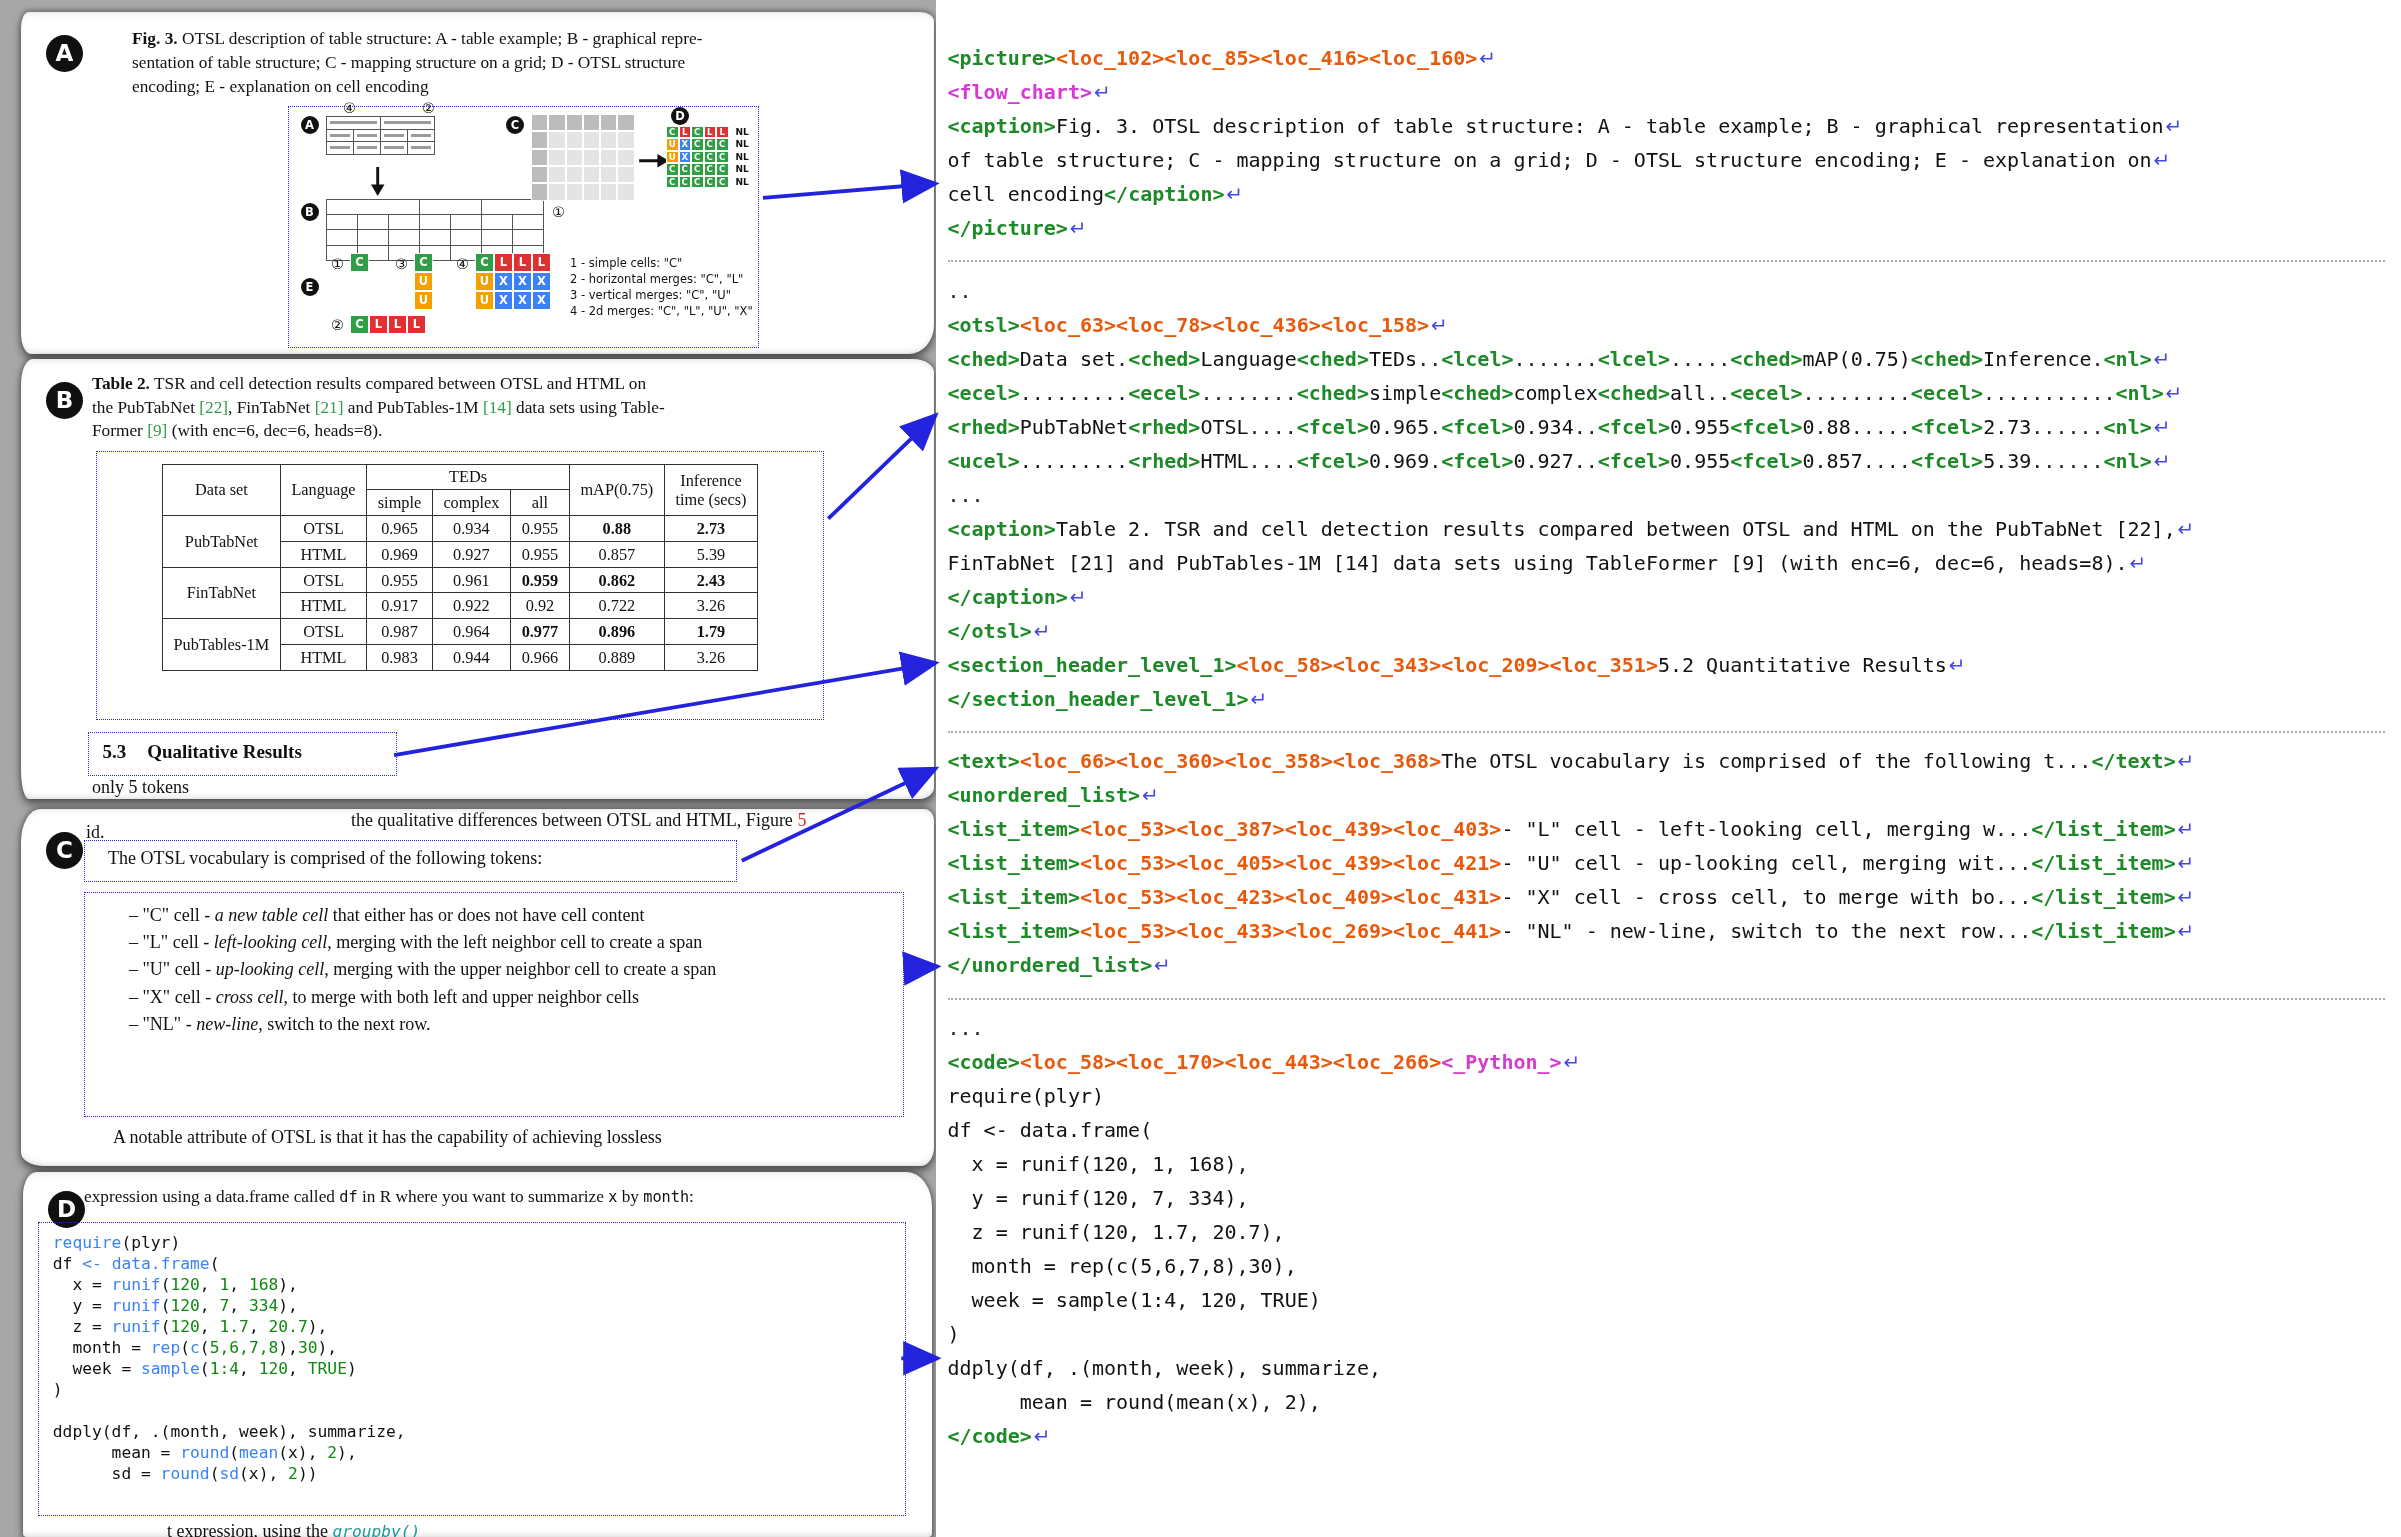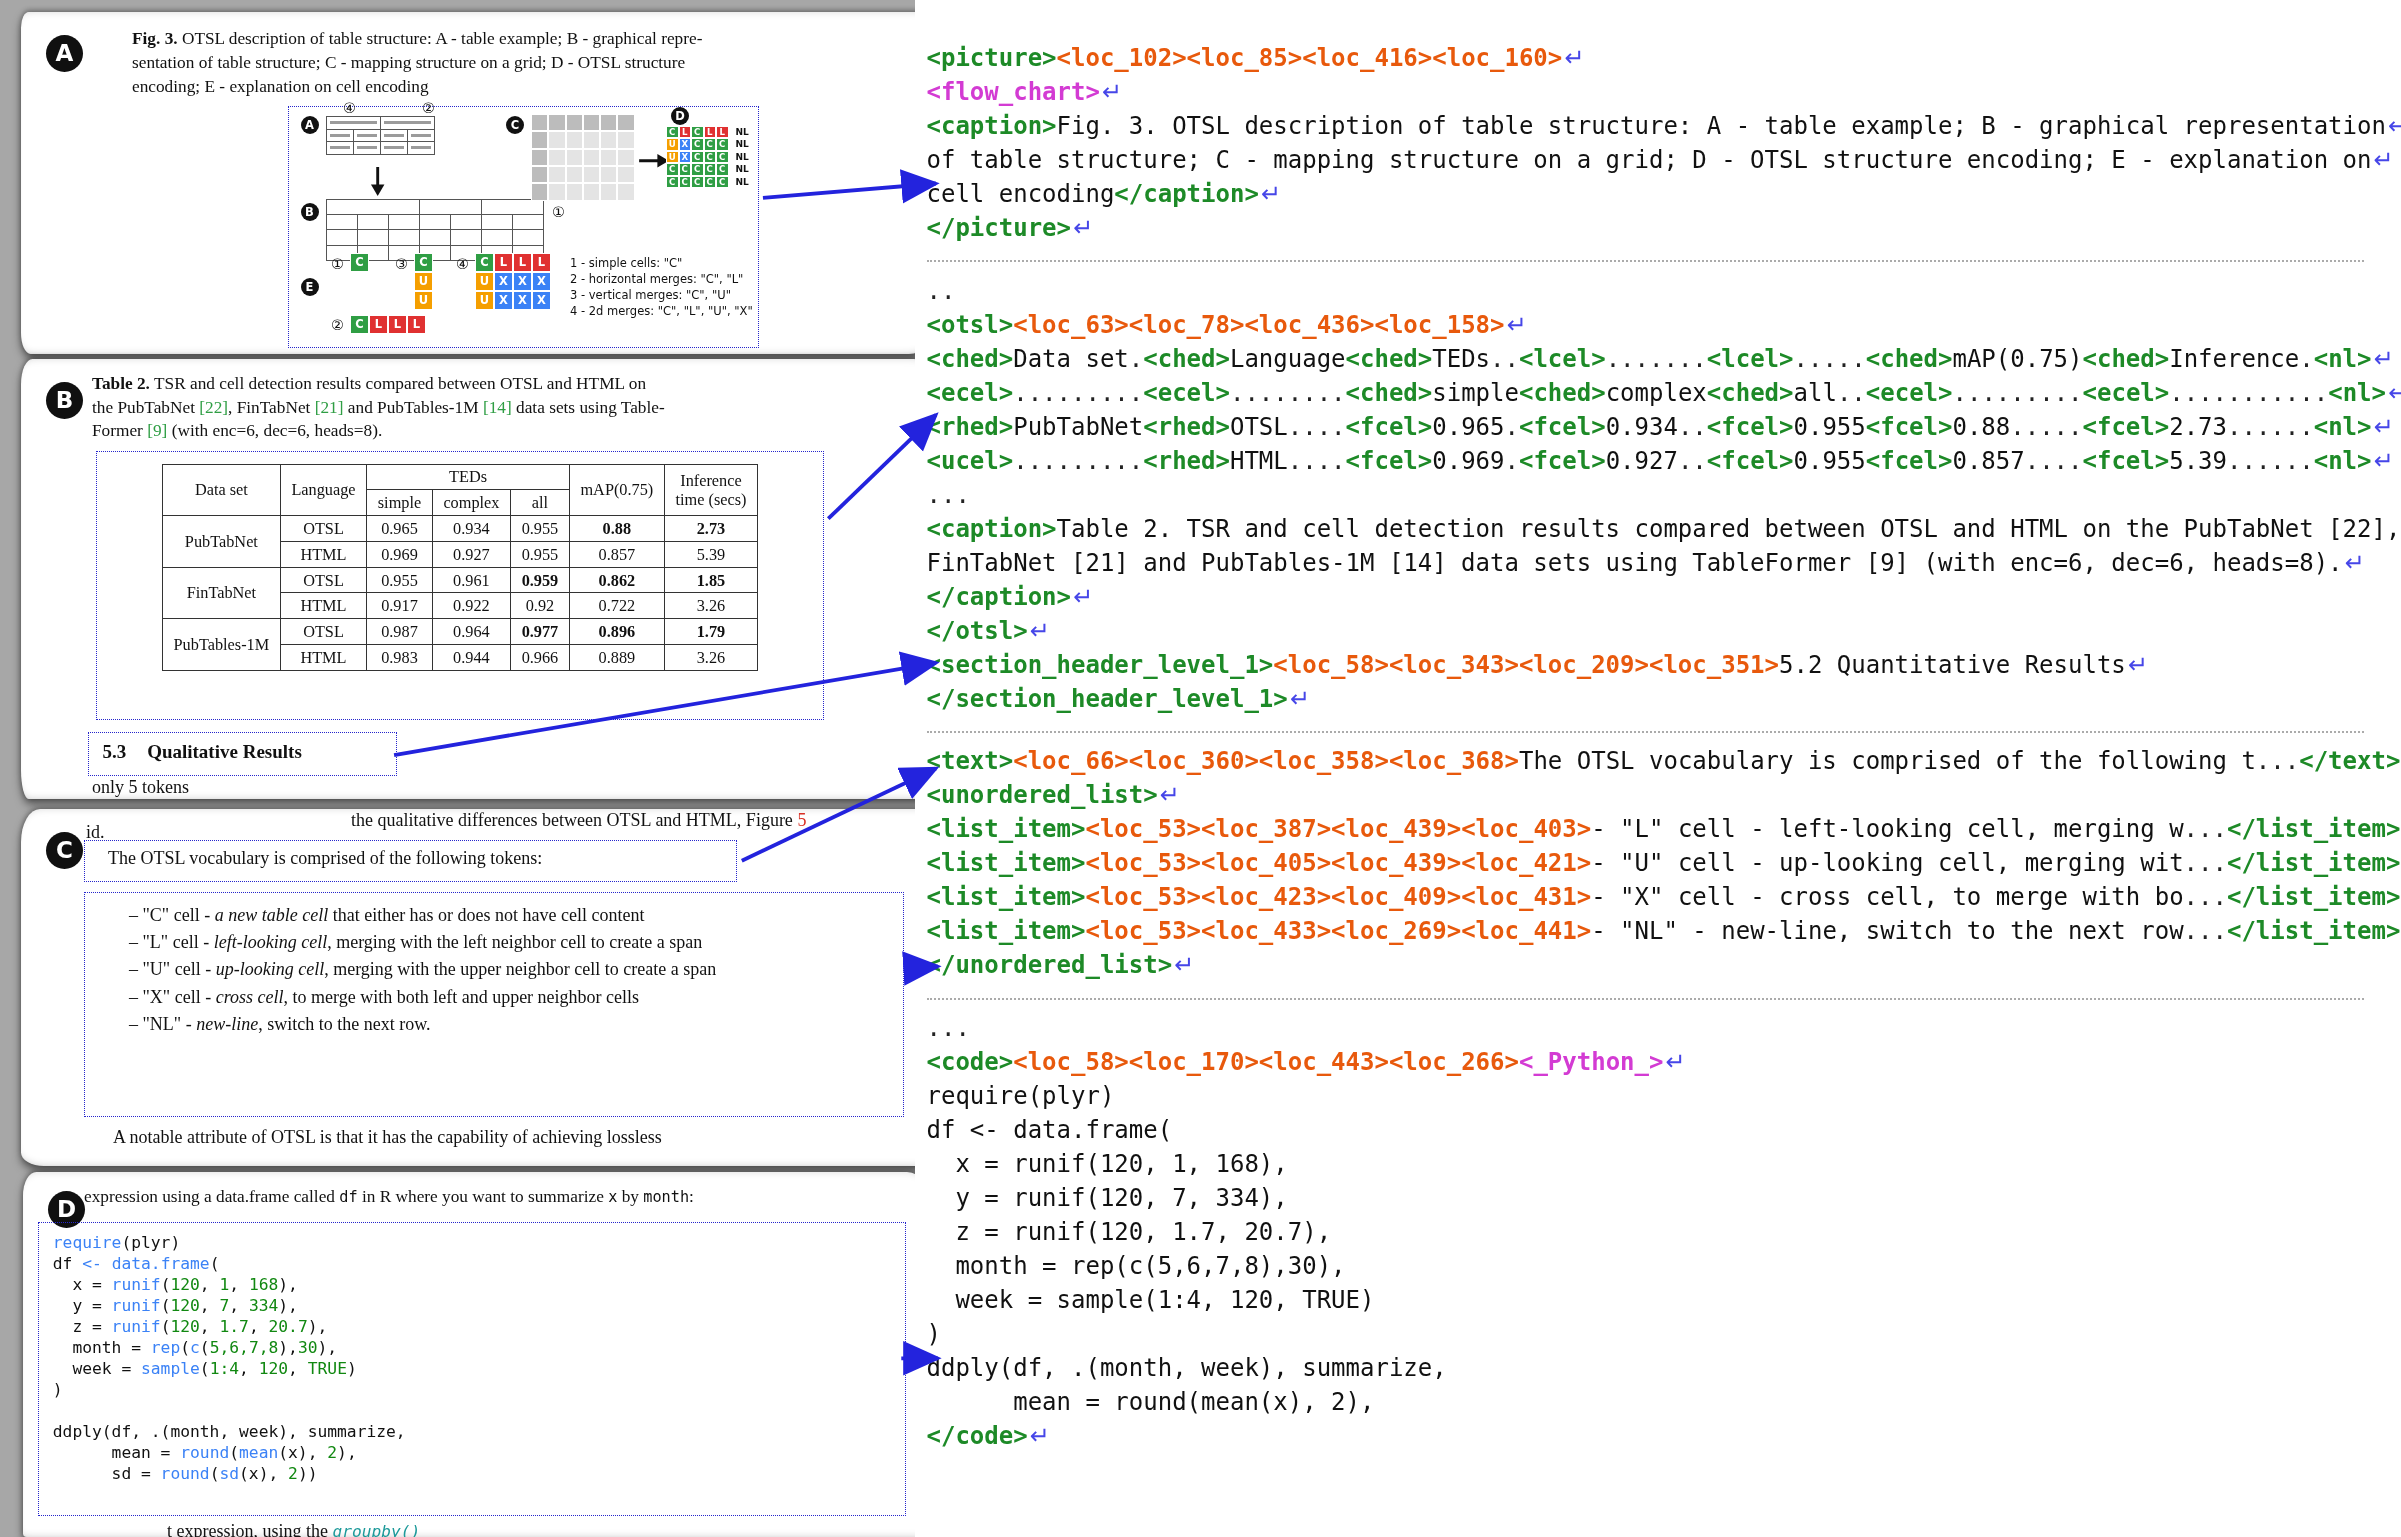--- a/index.html
+++ b/index.html
@@ -86,22 +86,22 @@
   .sg-m{font-family:"DejaVu Sans Mono",monospace;font-size:.88em}
   .sg-f{color:#3b82f6}
   .sg-num{color:#118811}
   .sg-teal{color:#1d9a9a;font-style:italic;font-family:"DejaVu Sans Mono",monospace;font-size:.9em}
   .sg-t{color:var(--c-tag);font-weight:bold}
   .sg-l{color:var(--c-loc);font-weight:bold}
   .sg-p{color:var(--c-special);font-weight:bold}
   .sg-d{color:#222}
 
   
-  .right-pane{position:absolute;left:915px;top:0;width:1449px;height:1537px;background:#fff;
-    padding:33px 0 0 11.5px;font-family:"DejaVu Sans Mono",monospace;font-size:24px;color:#111}
+  .right-pane{position:absolute;left:936px;top:0;width:1449px;height:1537px;background:#fff;
+    padding:33px 0 0 11.5px;font-family:"DejaVu Sans Mono",monospace;font-size:20px;color:#111}
   .tsection{padding:7.7px 0 9.6px 0}
   .tsection + .tsection{border-top:2.9px dotted #ababab;margin-top:5.8px;padding-top:11.5px}
   .tline{height:34px;line-height:34px;white-space:pre}
   .ret{color:var(--c-return);margin-left:1.9px;font-family:"DejaVu Sans",sans-serif}
 
   
   .overlay{position:absolute;left:0;top:0;pointer-events:none}
 </style>
 </head>
 <body>
@@ -370,21 +370,21 @@
                 <td class="">0.857</td>
                 <td class="">5.39</td>
               </tr>
               <tr>
                 <td rowspan="2">FinTabNet</td>
                 <td class="">OTSL</td>
                 <td class="">0.955</td>
                 <td class="">0.961</td>
                 <td class="b">0.959</td>
                 <td class="b">0.862</td>
-                <td class="b">1.85</td>
+                <td class="b">2.43</td>
               </tr>
               <tr>
                 <td class="">HTML</td>
                 <td class="">0.917</td>
                 <td class="">0.922</td>
                 <td class="">0.92</td>
                 <td class="">0.722</td>
                 <td class="">3.26</td>
               </tr>
               <tr>

